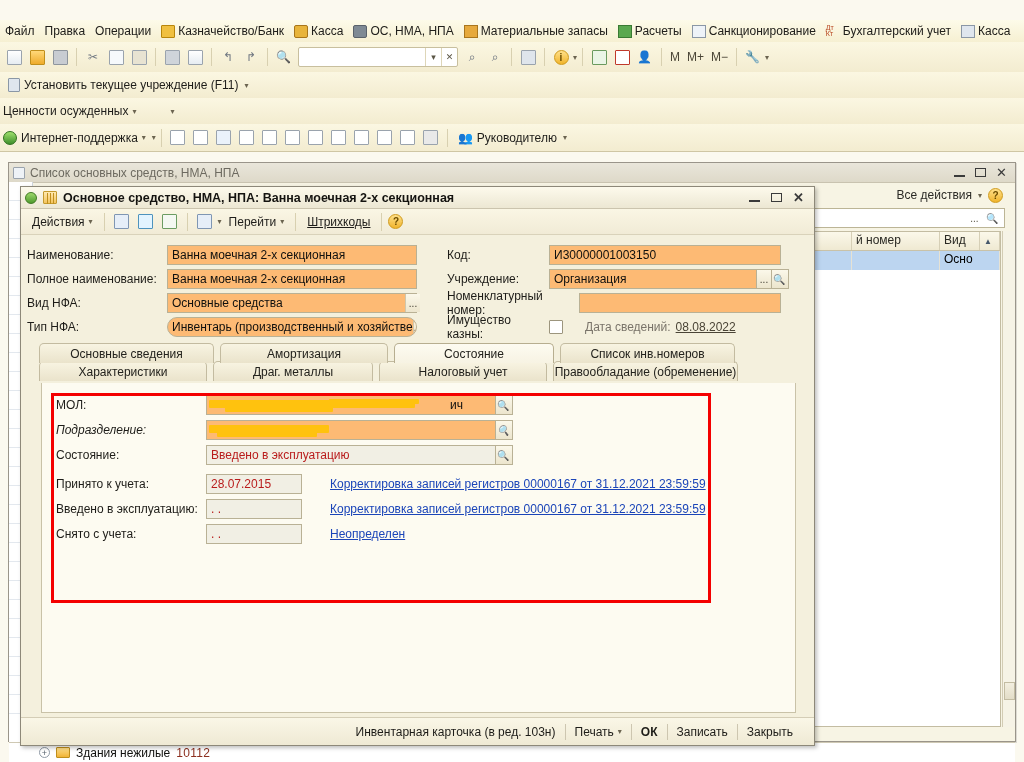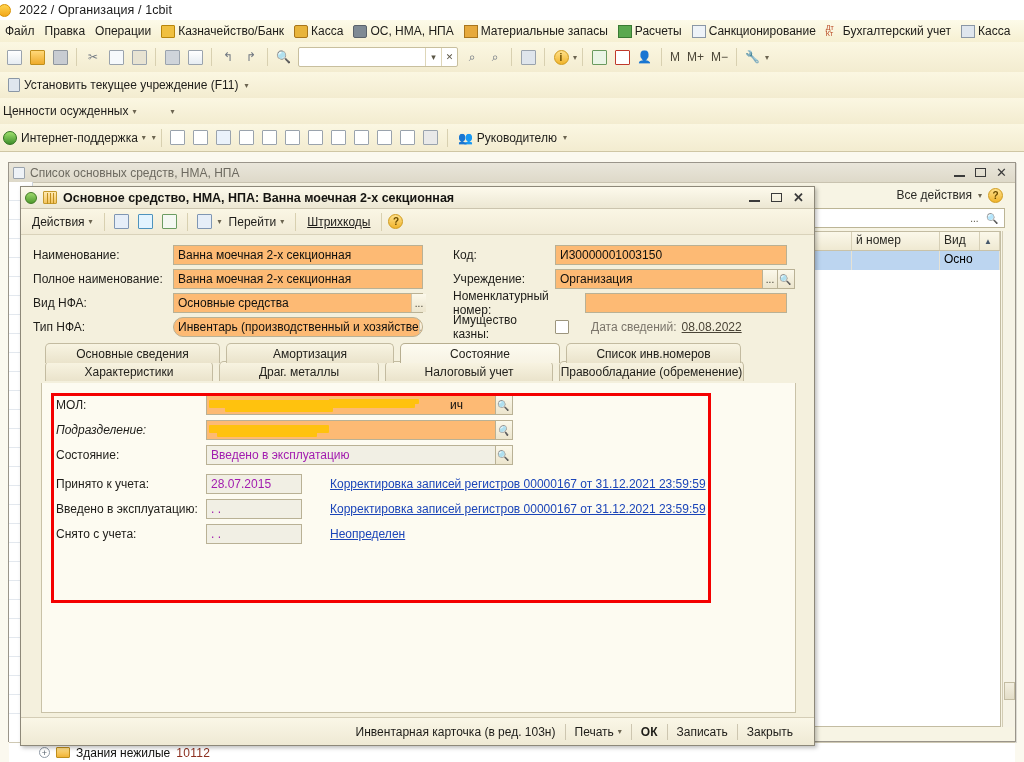--- a/index.html
+++ b/index.html
@@ -212,30 +212,30 @@
   .dlg-winbtns { margin-left:auto; display:flex; align-items:center; gap:11px; padding-right:10px; }
 
   .dlg-toolbar {
     height: 26px; display:flex; align-items:center; gap:2px; padding-left:6px;
     background: linear-gradient(#faf6e4,#f1ebd6);
     border-bottom: 1px solid #d9d2ba;
   }
   .dlg-toolbar .tb-text { font-size: 12px; }
   .dlg-toolbar u { text-decoration: underline; }
 
-  .dlg-body { position: relative; padding: 8px 10px 0 12px; }
+  .dlg-body { position: relative; padding: 8px 10px 0 6px; }
 
   .formrow { display:flex; align-items:center; height:24px; }
   .flabel { font-size:12px; color:#1d1c18; }
   .finput {
     height: 20px; background:#fdba74; border:1px solid #b9b195;
     display:flex; align-items:center; padding: 0 4px;
     font-size: 12px; color:#10100e;
   }
-  .finput.dis { background:#f1efe4; color:#a21caf; }
+  .finput.dis { background:#f1efe4; color:#b91c1c; }
   .fbtn-dots, .fbtn-mag {
     width:16px; height:20px; margin-left:-1px;
     background: linear-gradient(#fbf8ea,#ece5cd); border:1px solid #b9b195;
     display:flex; align-items:center; justify-content:center;
     font-size:10px; color:#3f3b30;
   }
   .fbtn-mag { width:18px; }
   .inner-dots {
     width:15px; height:18px; border-left:1px solid #cfc7ad;
     display:flex; align-items:center; justify-content:center;
@@ -304,24 +304,20 @@
   .fbtn.bold { font-weight: bold; }
   .fsep { width:1px; height:16px; background:#cdc6b0; }
 
   .link { color:#1b45b8; text-decoration: underline; font-size:12px; }
 </style>
 </head>
 <body>
 
 <div id="app">
 
-  <div class="app-titlebar">
-    <span class="app-icon"></span>
-    <span class="app-title-text">2022 / Организация / 1cbit</span>
-  </div>
 
   <div class="menubar">
     <div class="menu-item">
       <span class="mlabel">Файл</span>
       </div>
     <div class="menu-item">
       <span class="mlabel">Правка</span>
       </div>
     <div class="menu-item">
       <span class="mlabel">Операции</span>

